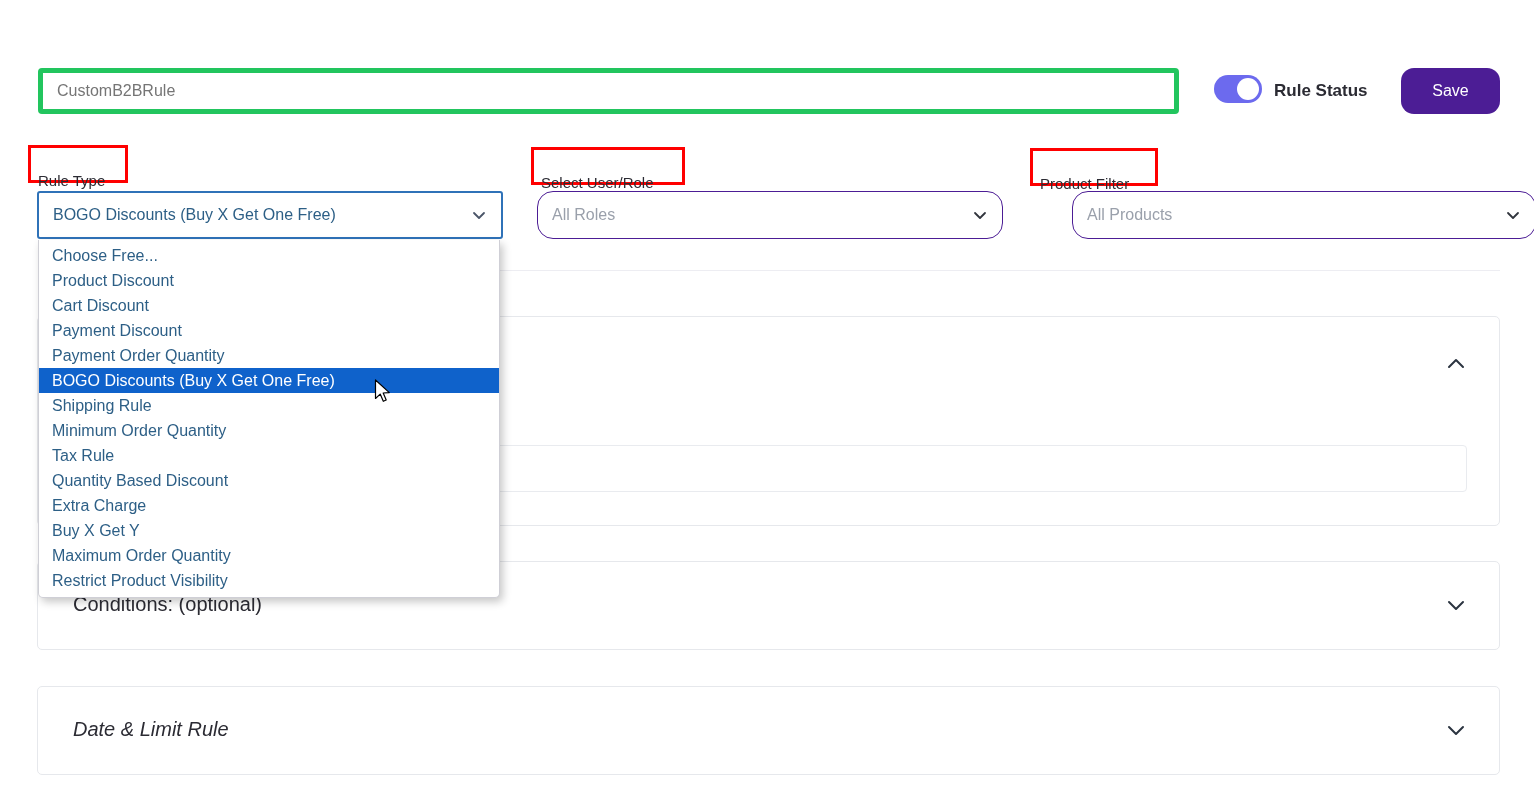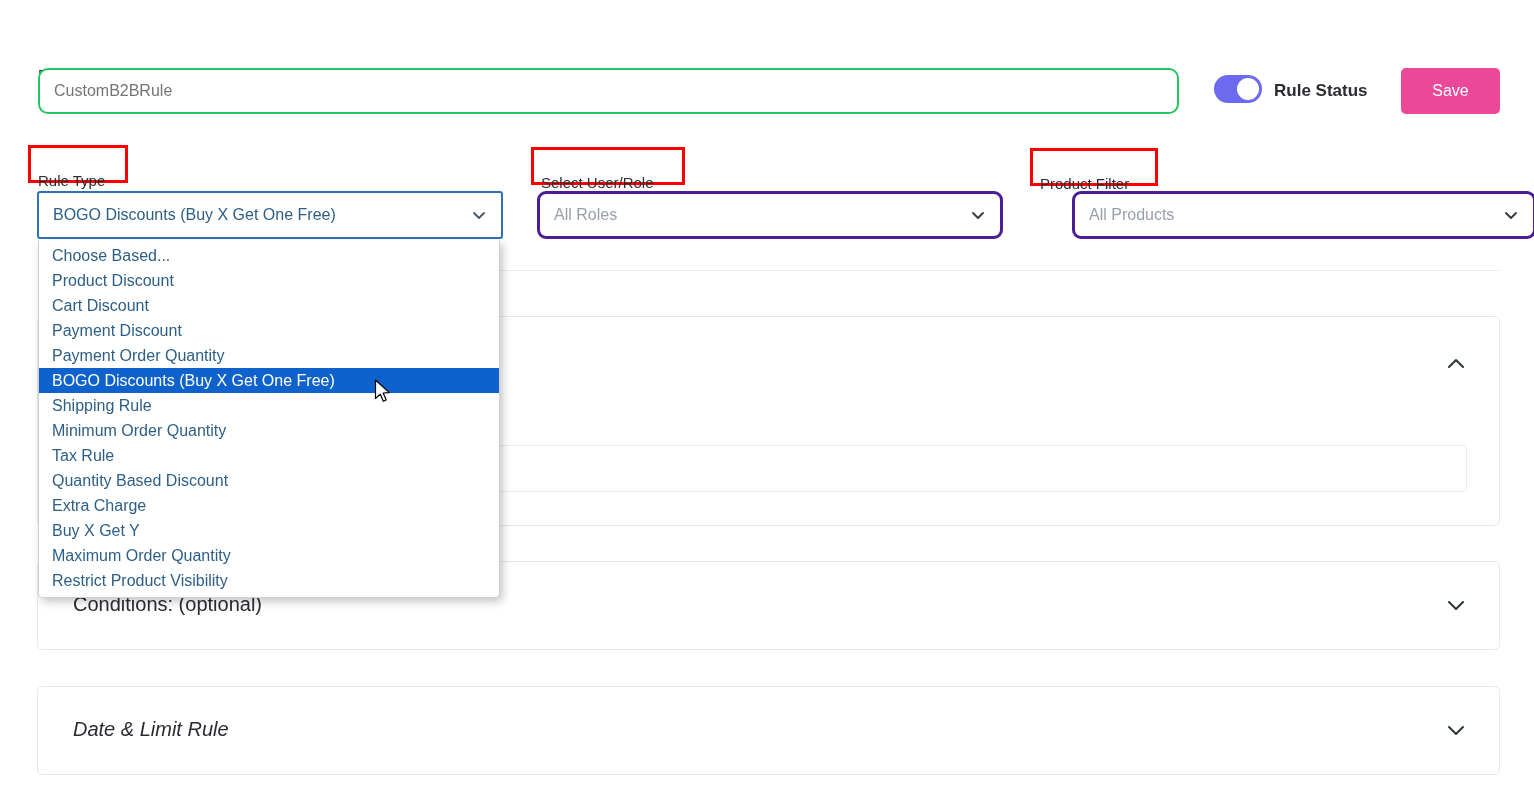--- a/index.html
+++ b/index.html
@@ -21,35 +21,35 @@
     font-size: 15px;
     color: #2b2b33;
     font-weight: 400;
     line-height: 1;
     margin-top: 32px;
   }
 
   .text-input {
     box-sizing: border-box;
     height: 46px;
-    border: 2px solid #22c55e;
-    border-radius: 10px;
+    border: 5px solid #22c55e;
+    border-radius: 4px;
     background: #ffffff;
     font-family: "Liberation Sans", sans-serif;
     font-size: 16px;
     color: #9aa0ab;
     padding: 0 14px;
     outline: none;
   }
 
   .select-box {
     box-sizing: border-box;
     height: 48px;
-    border: 3px solid #4c1d95;
-    border-radius: 9px;
+    border: 1px solid #4c1d95;
+    border-radius: 16px;
     background: #ffffff;
     display: flex;
     align-items: center;
     padding: 0 14px;
     position: relative;
     cursor: pointer;
   }
   .select-box .sel-text {
     font-size: 16px;
     color: #9aa0ab;
@@ -100,22 +100,22 @@
     position: absolute; right: 3px; top: 3px;
     width: 22px; height: 22px; border-radius: 50%;
     background: #ffffff;
   }
   #rule-status-label {
     position: absolute; left: 1274px; top: 81px;
     font-size: 17px; font-weight: bold; color: #2b2b33;
   }
   #save-button {
     position: absolute; left: 1401px; top: 68px;
-    width: 99px; height: 46px; border-radius: 5px;
-    background: #ec4899; color: #ffffff;
+    width: 99px; height: 46px; border-radius: 13px;
+    background: #4c1d95; color: #ffffff;
     border: none; cursor: pointer;
     font-family: "Liberation Sans", sans-serif;
     font-size: 16px;
     display: flex; align-items: center; justify-content: center;
   }
 
   
   #rule-type-select  { position: absolute; left: 37px;   top: 191px; width: 466px; z-index: 30; }
   #user-role-select  { position: absolute; left: 537px;  top: 191px; width: 466px; }
   #product-select    { position: absolute; left: 1036px; top: 191px; width: 464px; margin-left: 36px; }
@@ -249,21 +249,21 @@
 
 <div class="annot" style="left:531px; top:147px; width:154px; height:38px;">
   <span class="field-label">Select User/Role</span>
 </div>
 
 <div class="annot" style="left:1030px; top:148px; width:128px; height:38px;">
   <span class="field-label">Product Filter</span>
 </div>
 
 <div id="rule-type-menu">
-    <div class="menu-item">Choose Based...</div>
+    <div class="menu-item">Choose Free...</div>
     <div class="menu-item">Product Discount</div>
     <div class="menu-item">Cart Discount</div>
     <div class="menu-item">Payment Discount</div>
     <div class="menu-item">Payment Order Quantity</div>
     <div class="menu-item selected">BOGO Discounts (Buy X Get One Free)</div>
     <div class="menu-item">Shipping Rule</div>
     <div class="menu-item">Minimum Order Quantity</div>
     <div class="menu-item">Tax Rule</div>
     <div class="menu-item">Quantity Based Discount</div>
     <div class="menu-item">Extra Charge</div>

